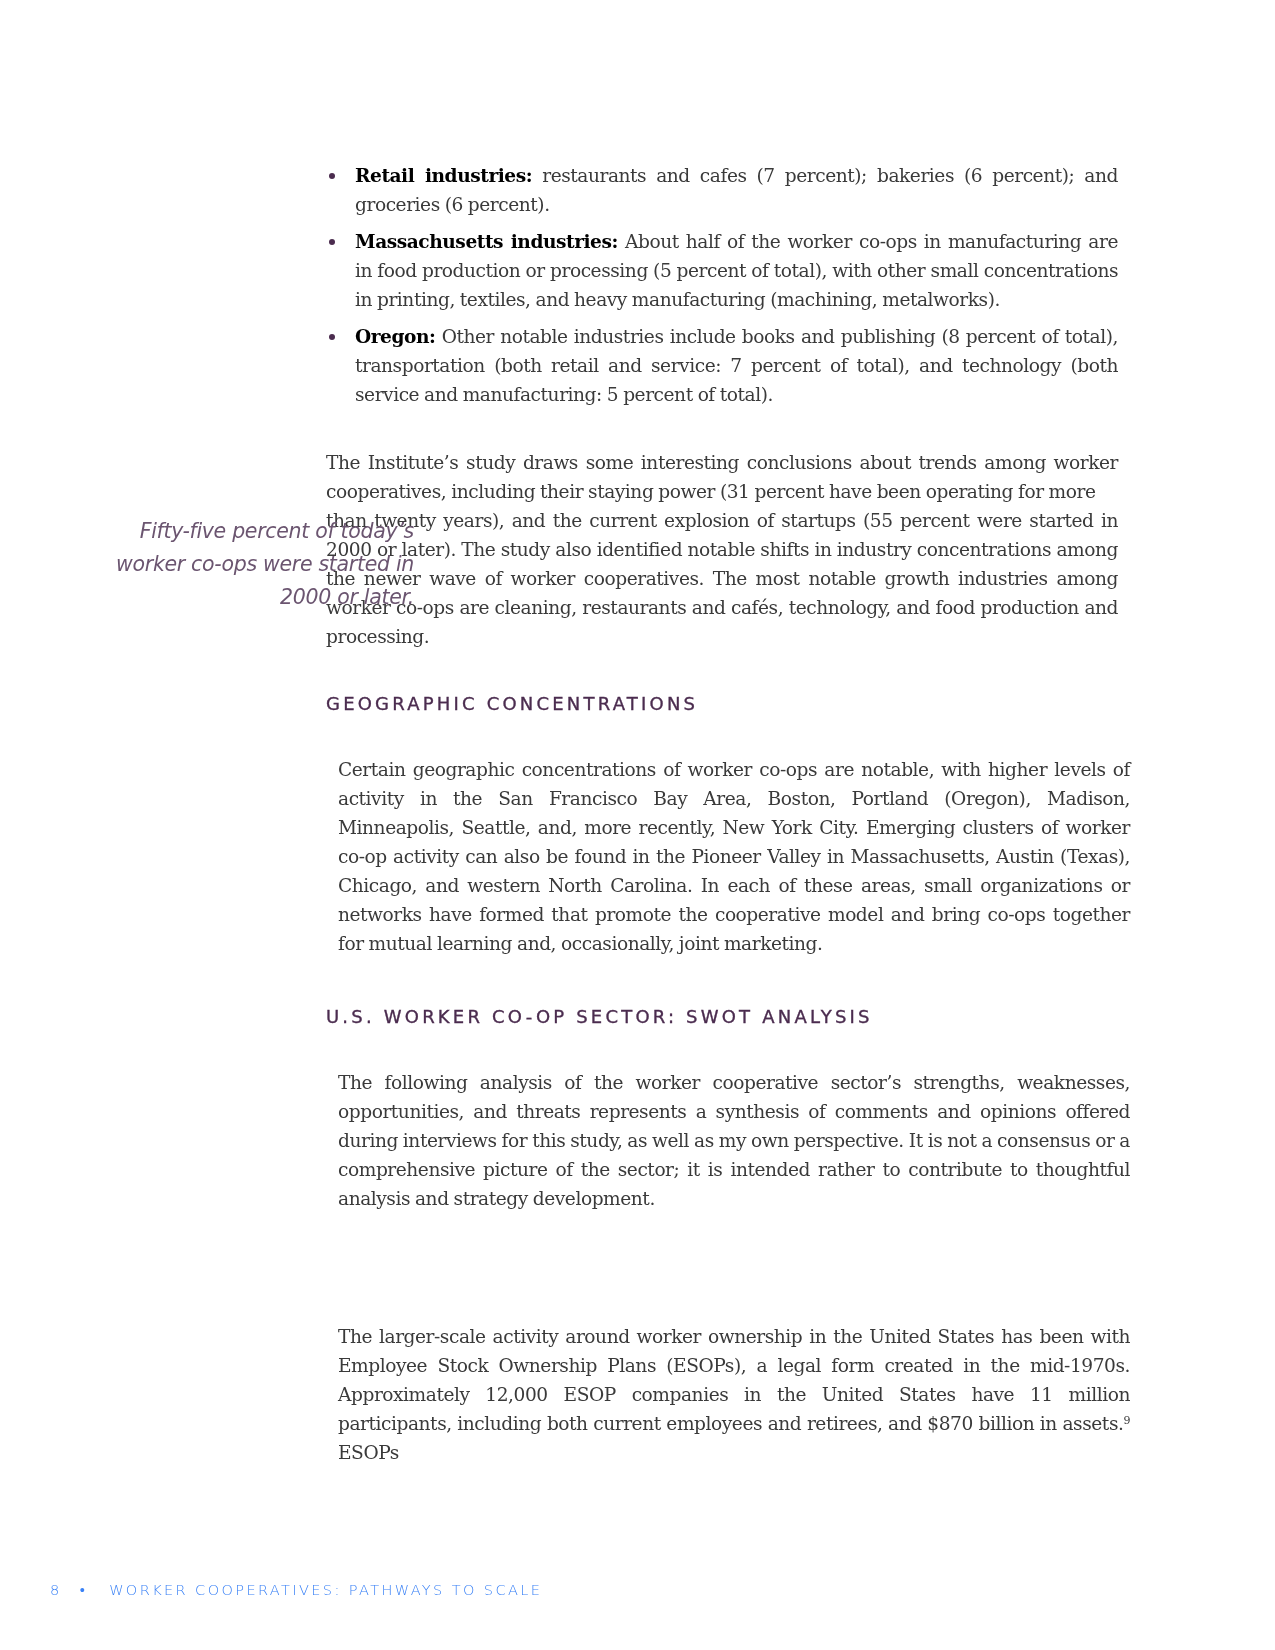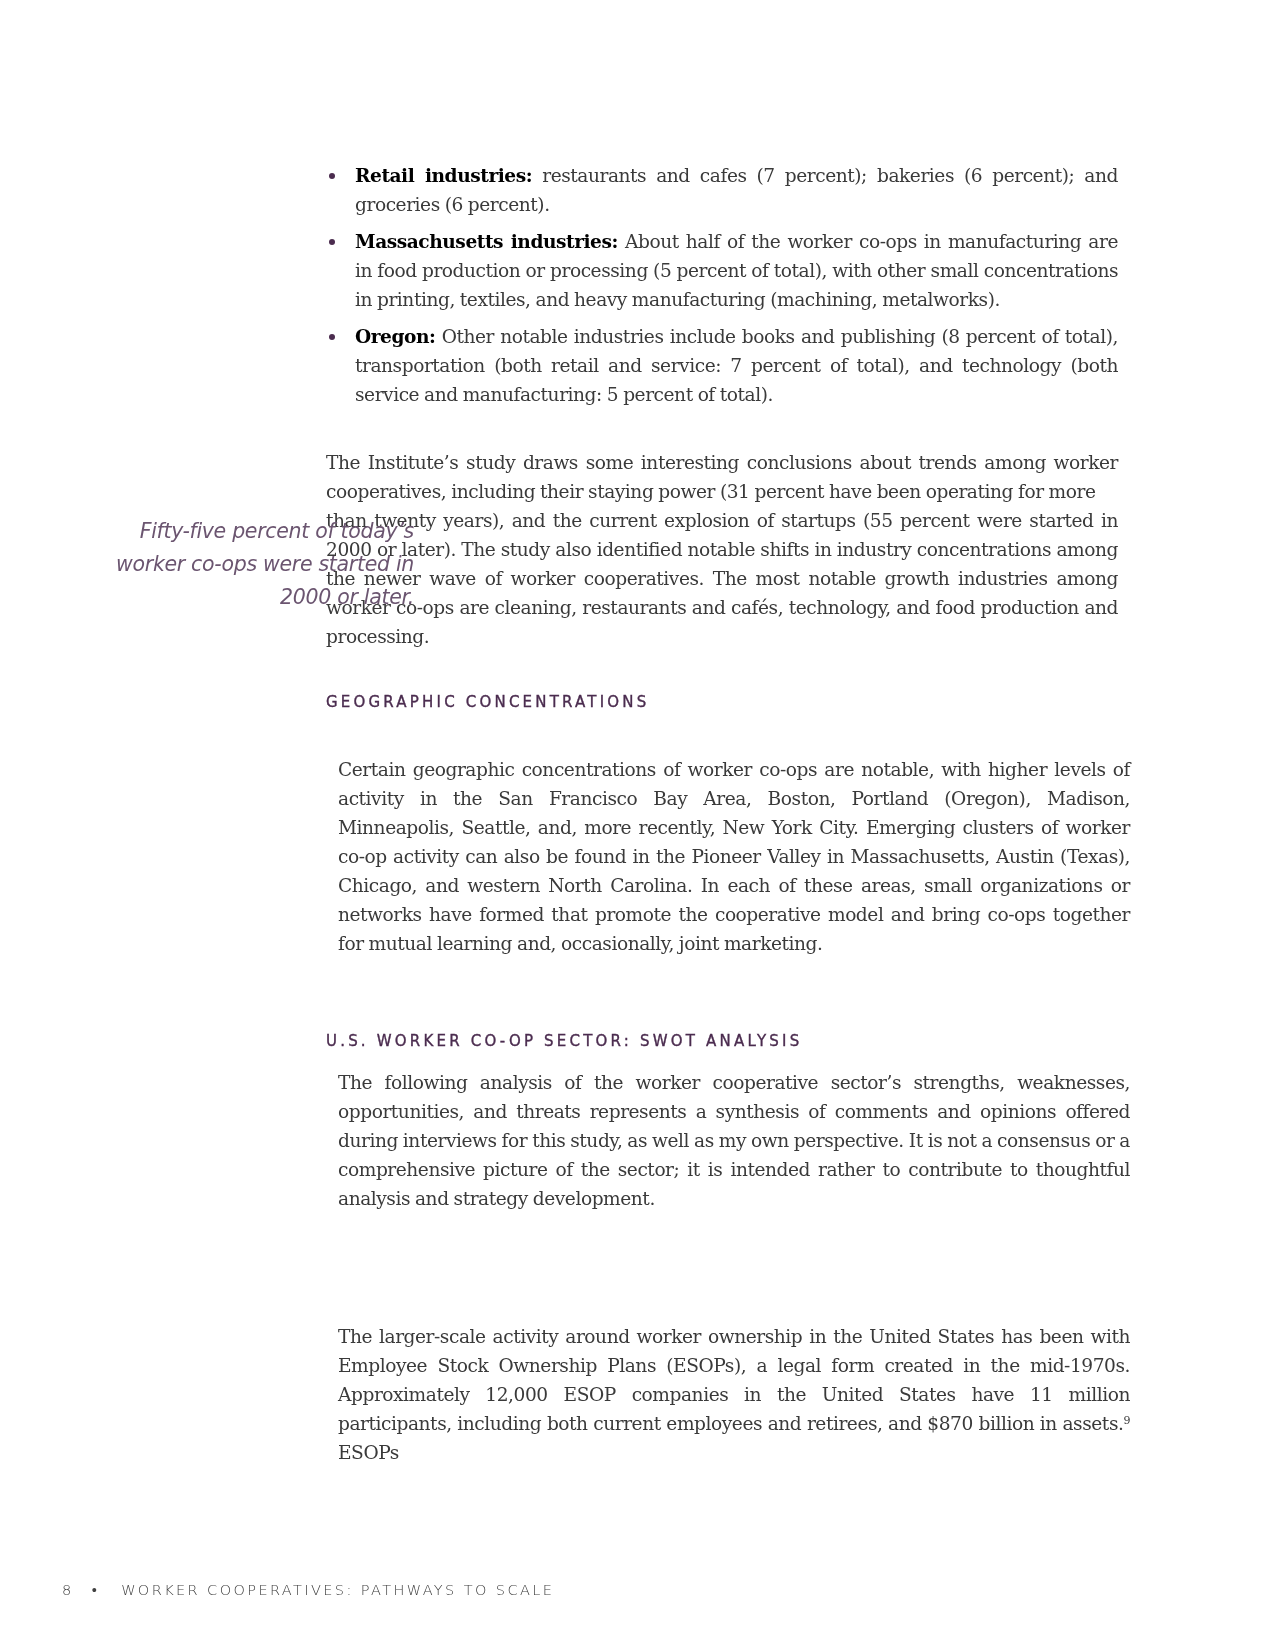--- a/index.html
+++ b/index.html
@@ -36,42 +36,41 @@
     font-size: 20.5px;
     line-height: 33px;
     color: #6b5570;
     text-align: right;
     letter-spacing: -0.3px;
   }
 
   .section-heading {
     position: absolute; left: 326px;
     font-family: "DejaVu Sans", sans-serif;
-    font-size: 15px;
+    font-size: 18px;
     letter-spacing: 3.2px;
     color: #4b2c4f;
     font-weight: normal;
     margin: 0;
     text-transform: uppercase;
     -webkit-text-stroke: 0.35px #4b2c4f;
   }
 
   .section-para { position: absolute; left: 326px; width: 792px; margin: 12px; }
 
   sup.fn { font-size: 11px; vertical-align: 6px; line-height: 0; }
 
   .footer {
     position: absolute; left: 50px; top: 1582px;
     font-family: "DejaVu Sans", sans-serif;
     font-size: 14.5px;
     letter-spacing: 2.4px;
-    color: #404040;
+    color: #3b82f6;
     white-space: nowrap;
     font-weight: 300;
-    margin-left: 12px;
   }
   .footer .sep { display: inline-block; margin: 0 22px 0 18px; }
 </style>
 </head>
 <body>
 
 <div class="page">
 
   <ul class="bullets body-text">
     <li>
@@ -91,21 +90,21 @@
   <div class="para-institute body-text">
     <span class="line-full">The Institute’s study draws some interesting conclusions about trends among worker cooperatives, including their staying power (31 percent have been operating for more</span>
     <span class="indented">than twenty years), and the current explosion of startups (55 percent were started in 2000 or later). The study also identified notable shifts in industry concentrations among the newer wave of worker cooperatives. The most notable growth industries among worker co-ops are cleaning, restaurants and cafés, technology, and food production and processing.</span>
   </div>
 
   <div class="pullquote">Fifty-five percent of today’s worker co-ops were started in 2000 or later.</div>
 
   <h2 class="section-heading" style="top:693px;">Geographic Concentrations</h2>
   <p class="section-para body-text" style="top:743px;">Certain geographic concentrations of worker co-ops are notable, with higher levels of activity in the San Francisco Bay Area, Boston, Portland (Oregon), Madison, Minneapolis, Seattle, and, more recently, New York City. Emerging clusters of worker co-op activity can also be found in the Pioneer Valley in Massachusetts, Austin (Texas), Chicago, and western North Carolina. In each of these areas, small organizations or networks have formed that promote the cooperative model and bring co-ops together for mutual learning and, occasionally, joint marketing.</p>
 
-  <h2 class="section-heading" style="top:1032px;">U.S. Worker Co-op Sector: SWOT Analysis</h2>
+  <h2 class="section-heading" style="top:1006px;">U.S. Worker Co-op Sector: SWOT Analysis</h2>
   <p class="section-para body-text" style="top:1056px;">The following analysis of the worker cooperative sector’s strengths, weaknesses, opportunities, and threats represents a synthesis of comments and opinions offered during interviews for this study, as well as my own perspective. It is not a consensus or a comprehensive picture of the sector; it is intended rather to contribute to thoughtful analysis and strategy development.</p>
 
   <p class="section-para body-text" style="top:1310px;"><span>The larger-scale activity around worker ownership in the United States has been with Employee Stock Ownership Plans (ESOPs), a legal form created in the mid-1970s. Approximately 12,000 ESOP companies in the United States have 11 million participants, including both current employees and retirees, and $870 billion in assets.</span><sup class="fn">9</sup><span> ESOPs</span></p>
 
   <div class="footer">
     <span>8</span><span class="sep">•</span><span>WORKER COOPERATIVES: PATHWAYS TO SCALE</span>
   </div>
 
 </div>
 

